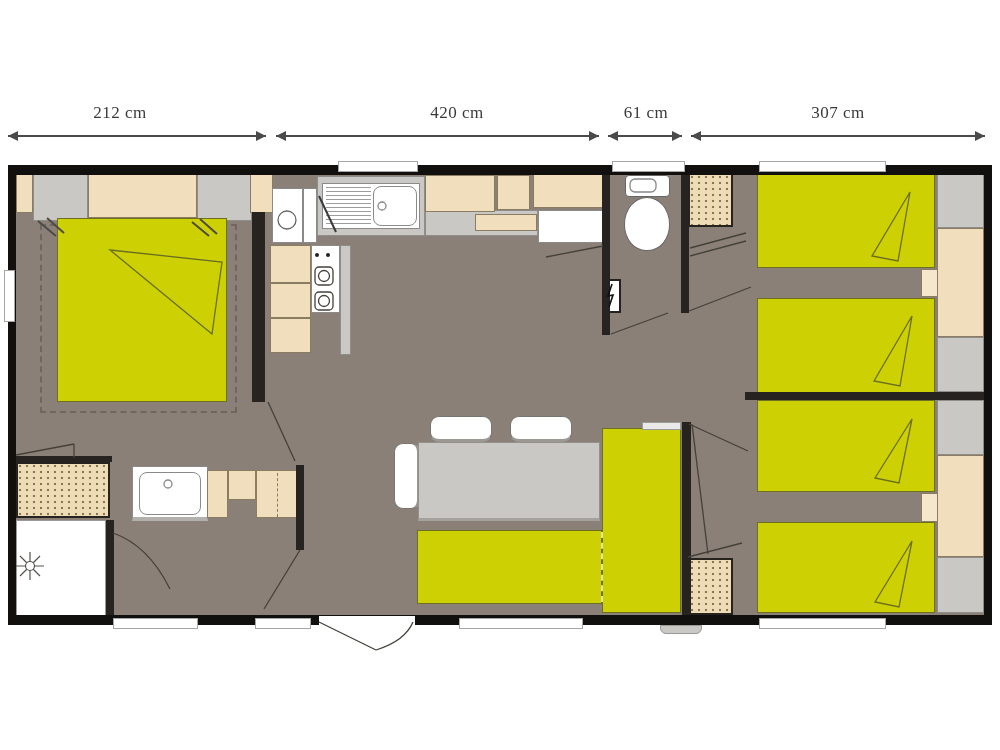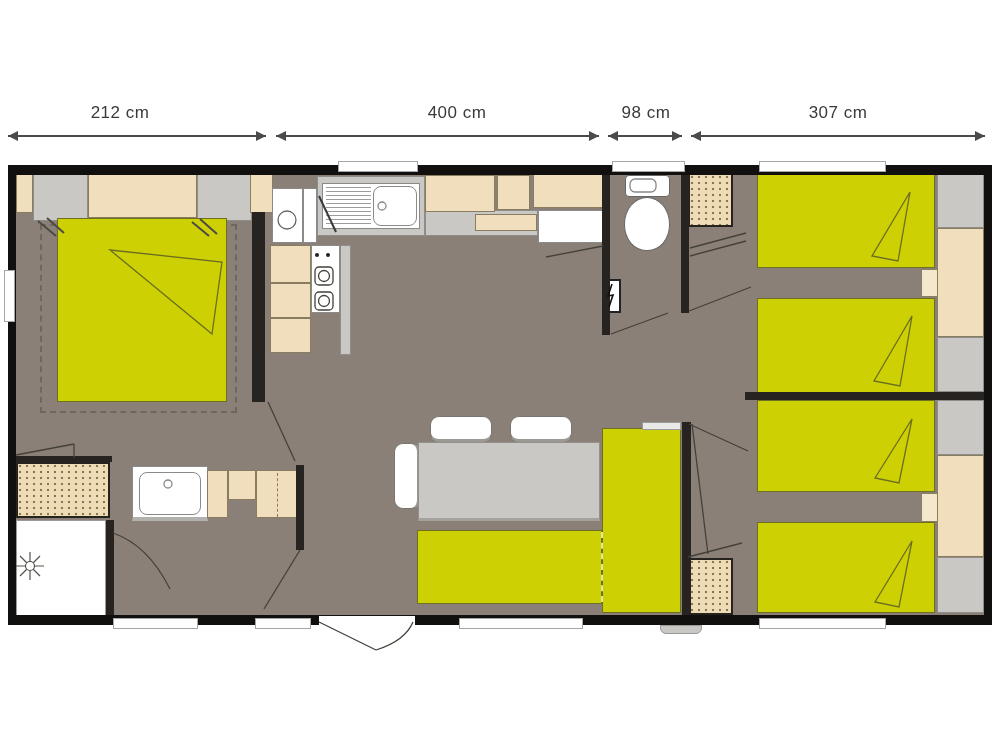--- a/index.html
+++ b/index.html
@@ -1,21 +1,21 @@
 <!DOCTYPE html>
 <html style="--bg: #ffffff; --floor: #8b8078; --wall: #12100e; --innerwall: #262320; --bed: #cdd103; --beige: #f1debc; --grayfurn: #c9c8c5; --white: #ffffff; --dimtext: #3a3a3a;"><head>
 <meta charset="utf-8">
 <style>
   :root{
     --bg:#ffffff; --floor:#8b8078; --wall:#12100e; --innerwall:#262320;
     --bed:#cdd103; --beige:#f1debc; --grayfurn:#c9c8c5; --white:#ffffff; --dimtext:#3a3a3a;
   }
   html,body{margin:0;padding:0;background:#fff;}
   #canvas{position:relative;width:996px;height:750px;background:var(--bg);overflow:hidden;
-          font-family:Liberation Sans, sans-serif;}
+          font-family:Liberation Serif, serif;}
   .abs{position:absolute;box-sizing:border-box;}
   
   .dim-label{position:absolute;transform:translateX(-50%);font-size:17px;color:var(--dimtext);
              letter-spacing:.5px;white-space:nowrap;}
   .dim-seg{position:absolute;height:2px;background:#4a4a4a;}
   .dim-seg::before{content:"";position:absolute;left:0;top:-4px;width:0;height:0;
        border-top:5px solid transparent;border-bottom:5px solid transparent;border-right:10px solid #4a4a4a;}
   .dim-seg::after{content:"";position:absolute;right:0;top:-4px;width:0;height:0;
        border-top:5px solid transparent;border-bottom:5px solid transparent;border-left:10px solid #4a4a4a;}
   
@@ -38,22 +38,22 @@
   svg.overlay{position:absolute;left:0;top:0;z-index:40;pointer-events:none;}
   .z1{z-index:1}.z2{z-index:5}.z3{z-index:10}.z4{z-index:20}.z5{z-index:30}
 </style>
 </head>
 <body>
 
 <div id="canvas">
 
   <div>
     <div class="dim-label" style="left:120px;top:103px">212 cm</div>
-    <div class="dim-label" style="left:457px;top:103px">400 cm</div>
-    <div class="dim-label" style="left:646px;top:103px">98 cm</div>
+    <div class="dim-label" style="left:457px;top:103px">420 cm</div>
+    <div class="dim-label" style="left:646px;top:103px">61 cm</div>
     <div class="dim-label" style="left:838px;top:103px">307 cm</div>
     <div class="dim-seg" style="left:8px;top:135px;width:258px"></div>
     <div class="dim-seg" style="left:276px;top:135px;width:323px"></div>
     <div class="dim-seg" style="left:608px;top:135px;width:74px"></div>
     <div class="dim-seg" style="left:691px;top:135px;width:294px"></div>
   </div>
 
   <div class="abs floor z1" style="left:16px;top:174px;width:968px;height:443px"></div>
 
   <div class="abs beige z2" style="left:16px;top:174px;width:17px;height:39px"></div>

